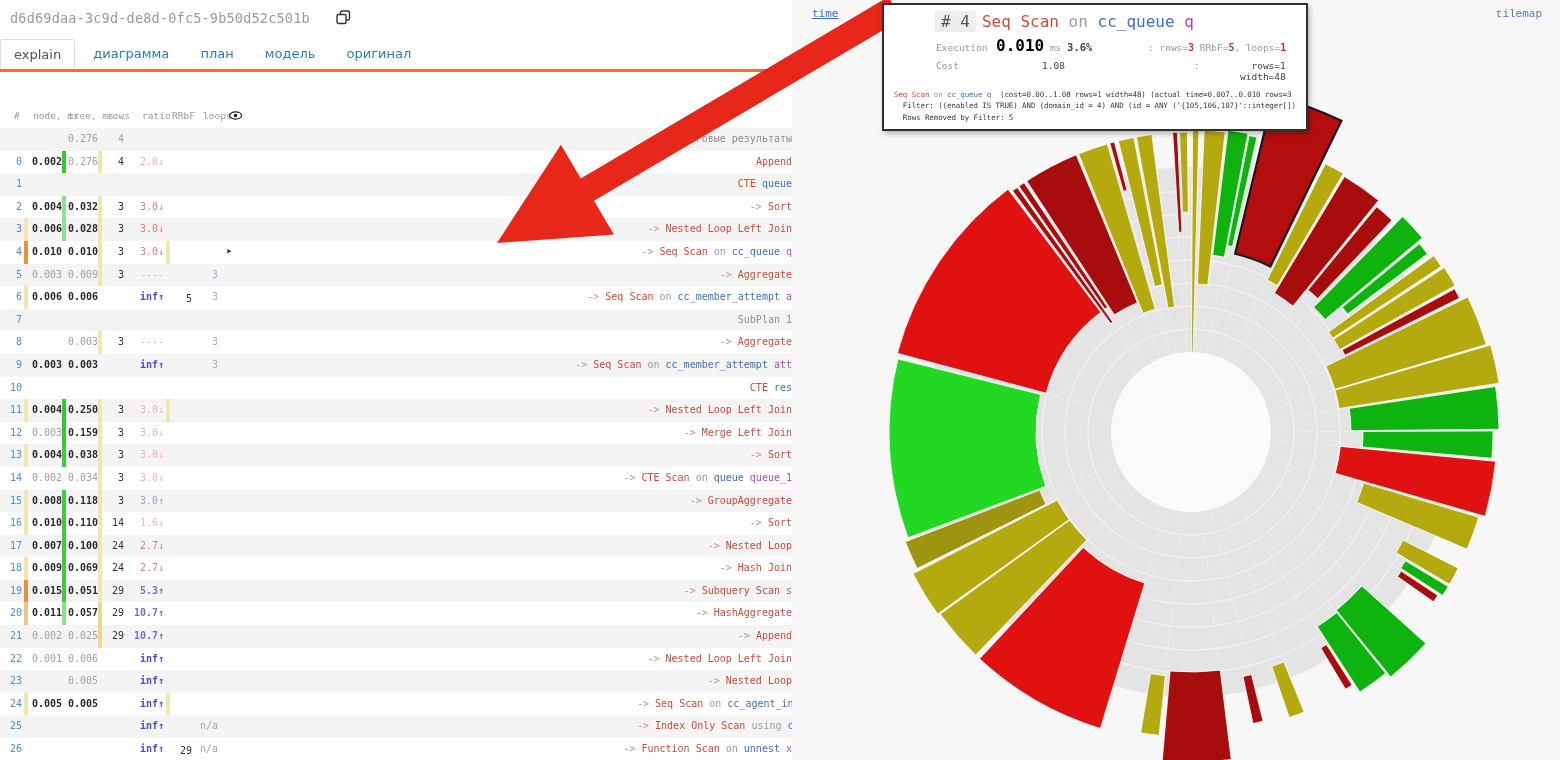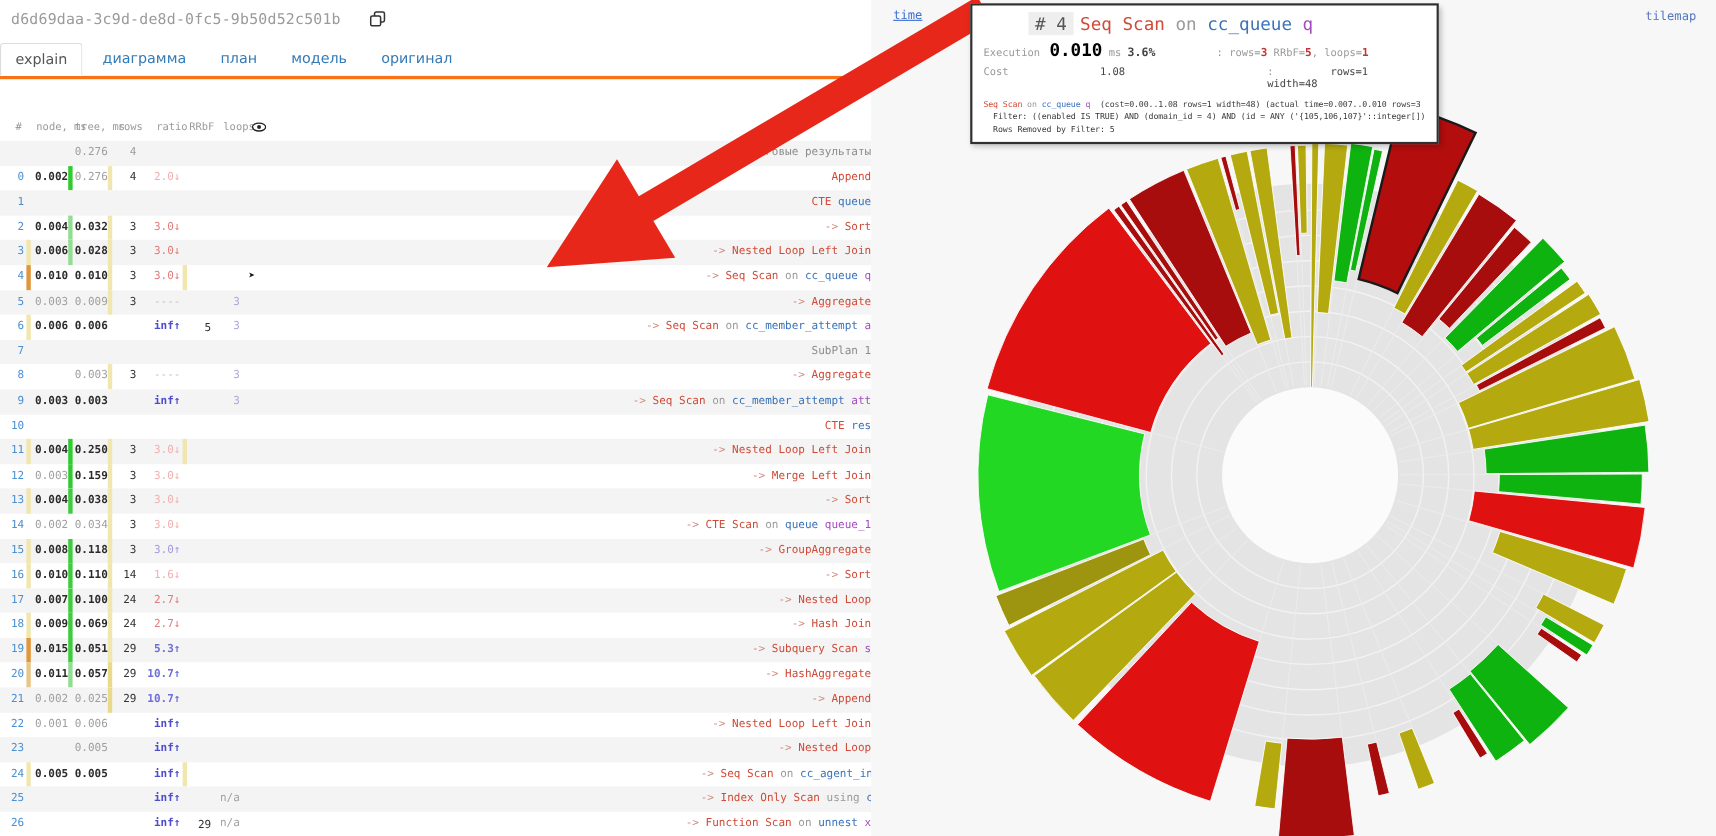--- a/index.html
+++ b/index.html
@@ -48,29 +48,29 @@
   .sp-ar{color:#cf8a7a;}
   .sp-nm{color:#cf4a37;}
   .sp-kw{color:#9a9a9a;}
   .sp-rel{color:#3b73b9;}
   .sp-al{color:#a44bbf;}
   .sp-txt{color:#8c8c8c;}
 
   
   #right-panel{position:absolute;left:792px;top:0;width:768px;height:760px;background:#f7f7f7;}
   #time-link{position:absolute;left:20px;top:7px;font-size:11px;color:#3b6fd4;text-decoration:underline;cursor:pointer;}
-  #tilemap-link{position:absolute;right:18px;top:8px;font-size:11px;color:#5577c0;cursor:pointer;}
+  #tilemap-link{position:absolute;right:18px;top:8px;font-size:11px;color:#5577c0;cursor:pointer;font-family:Liberation Mono, monospace;}
 
   
   #tooltip{position:absolute;left:882px;top:3px;width:426px;background:#fff;border:2px solid #2f2f2f;
       box-shadow:2px 3px 5px rgba(0,0,0,.25);z-index:30;padding:7px 10px 6px;box-sizing:border-box;}
   #tt-title{font-size:16px;margin-left:41px;}
   #tt-chip{background:#eee;color:#555;padding:1px 6px;margin-right:6px;}
   .tt-row{display:flex;align-items:baseline;margin-top:5px;font-size:9.5px;color:#999;}
-  .tt-label{width:60px;flex:none;}
+  .tt-label{width:60px;flex:none;margin-left:42px;}
   .tt-vgroup{width:152px;flex:none;}
   .big-ms{font-size:16px;font-weight:bold;color:#000;}
   .pct{font-size:10.5px;font-weight:bold;color:#444;}
   .redv{color:#c23434;font-weight:bold;font-size:10px;}
   .darkv{color:#444;margin-left:46px;}
   #tt-snippet{margin-top:7px;font-size:7.5px;line-height:1.5;color:#3a3a3a;white-space:pre;overflow:hidden;letter-spacing:-0.1px;}
 
   
   #arrow-svg{position:absolute;left:0;top:0;z-index:20;pointer-events:none;}
   #chart-svg{position:absolute;left:0;top:0;}

